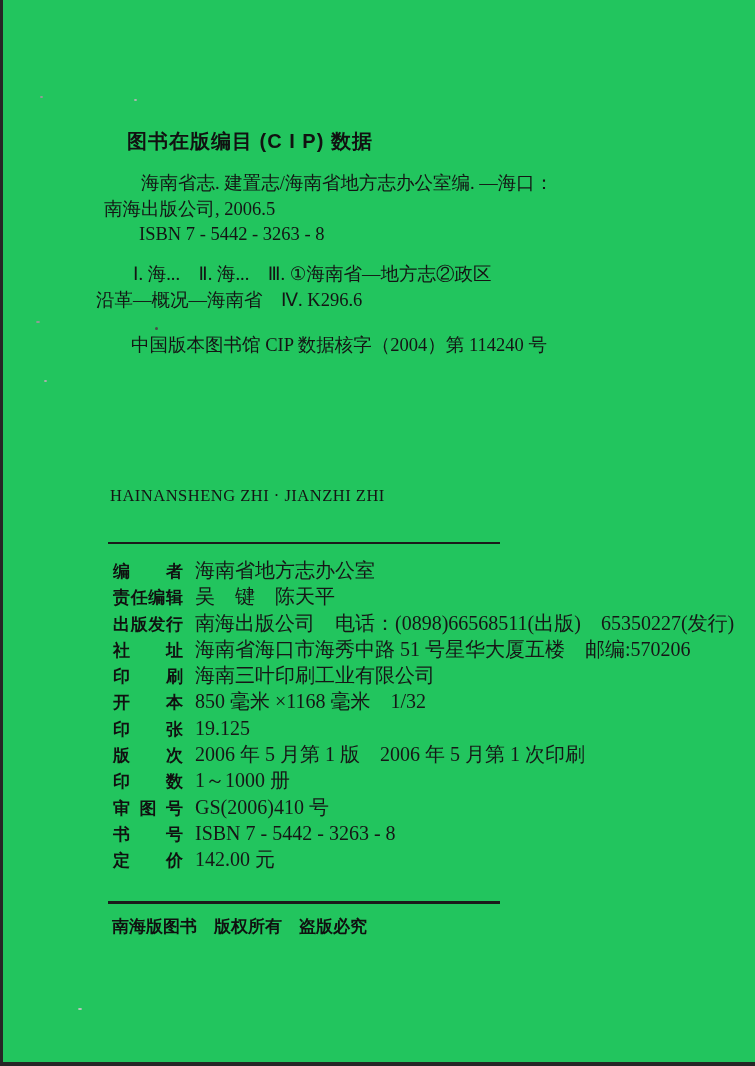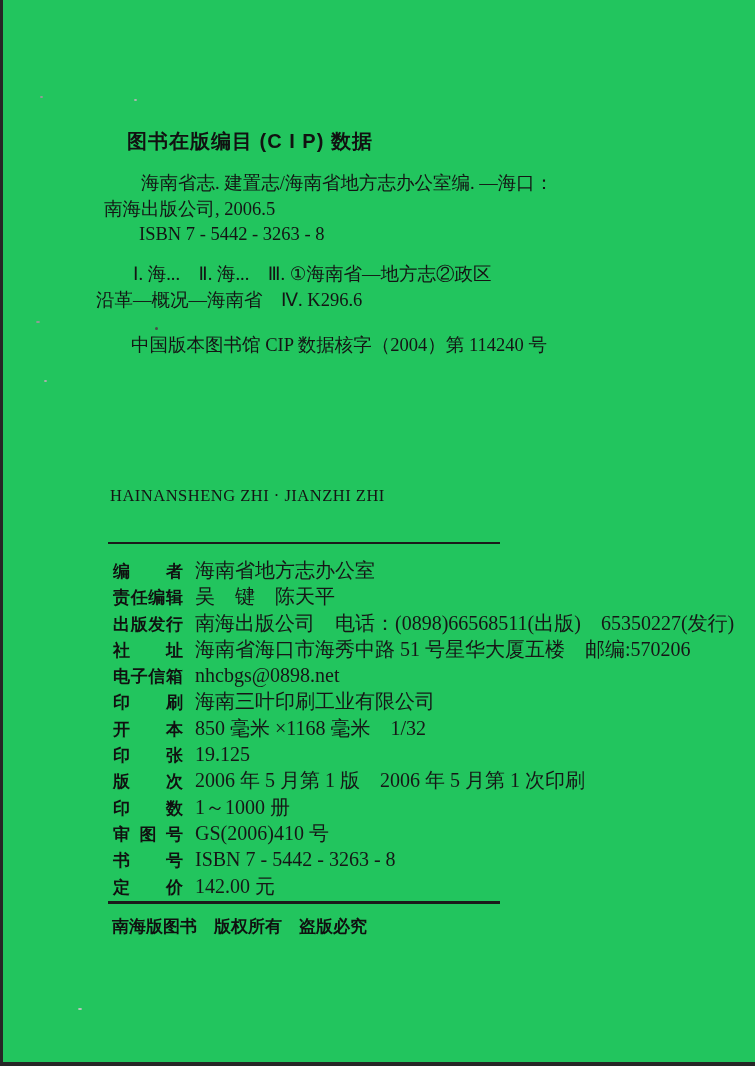--- a/index.html
+++ b/index.html
@@ -119,24 +119,20 @@
       </div>
     <div class="row">
         <span class="lbl">出版发行</span>
         <span class="val">南海出版公司　电话：(0898)66568511(出版)　65350227(发行)</span>
       </div>
     <div class="row">
         <span class="lbl">社址</span>
         <span class="val">海南省海口市海秀中路 51 号星华大厦五楼　邮编:570206</span>
       </div>
     <div class="row">
-        <span class="lbl">电子信箱</span>
-        <span class="val">nhcbgs@0898.net</span>
-      </div>
-    <div class="row">
         <span class="lbl">印刷</span>
         <span class="val">海南三叶印刷工业有限公司</span>
       </div>
     <div class="row">
         <span class="lbl">开本</span>
         <span class="val">850 毫米 ×1168 毫米　1/32</span>
       </div>
     <div class="row">
         <span class="lbl">印张</span>
         <span class="val">19.125</span>

